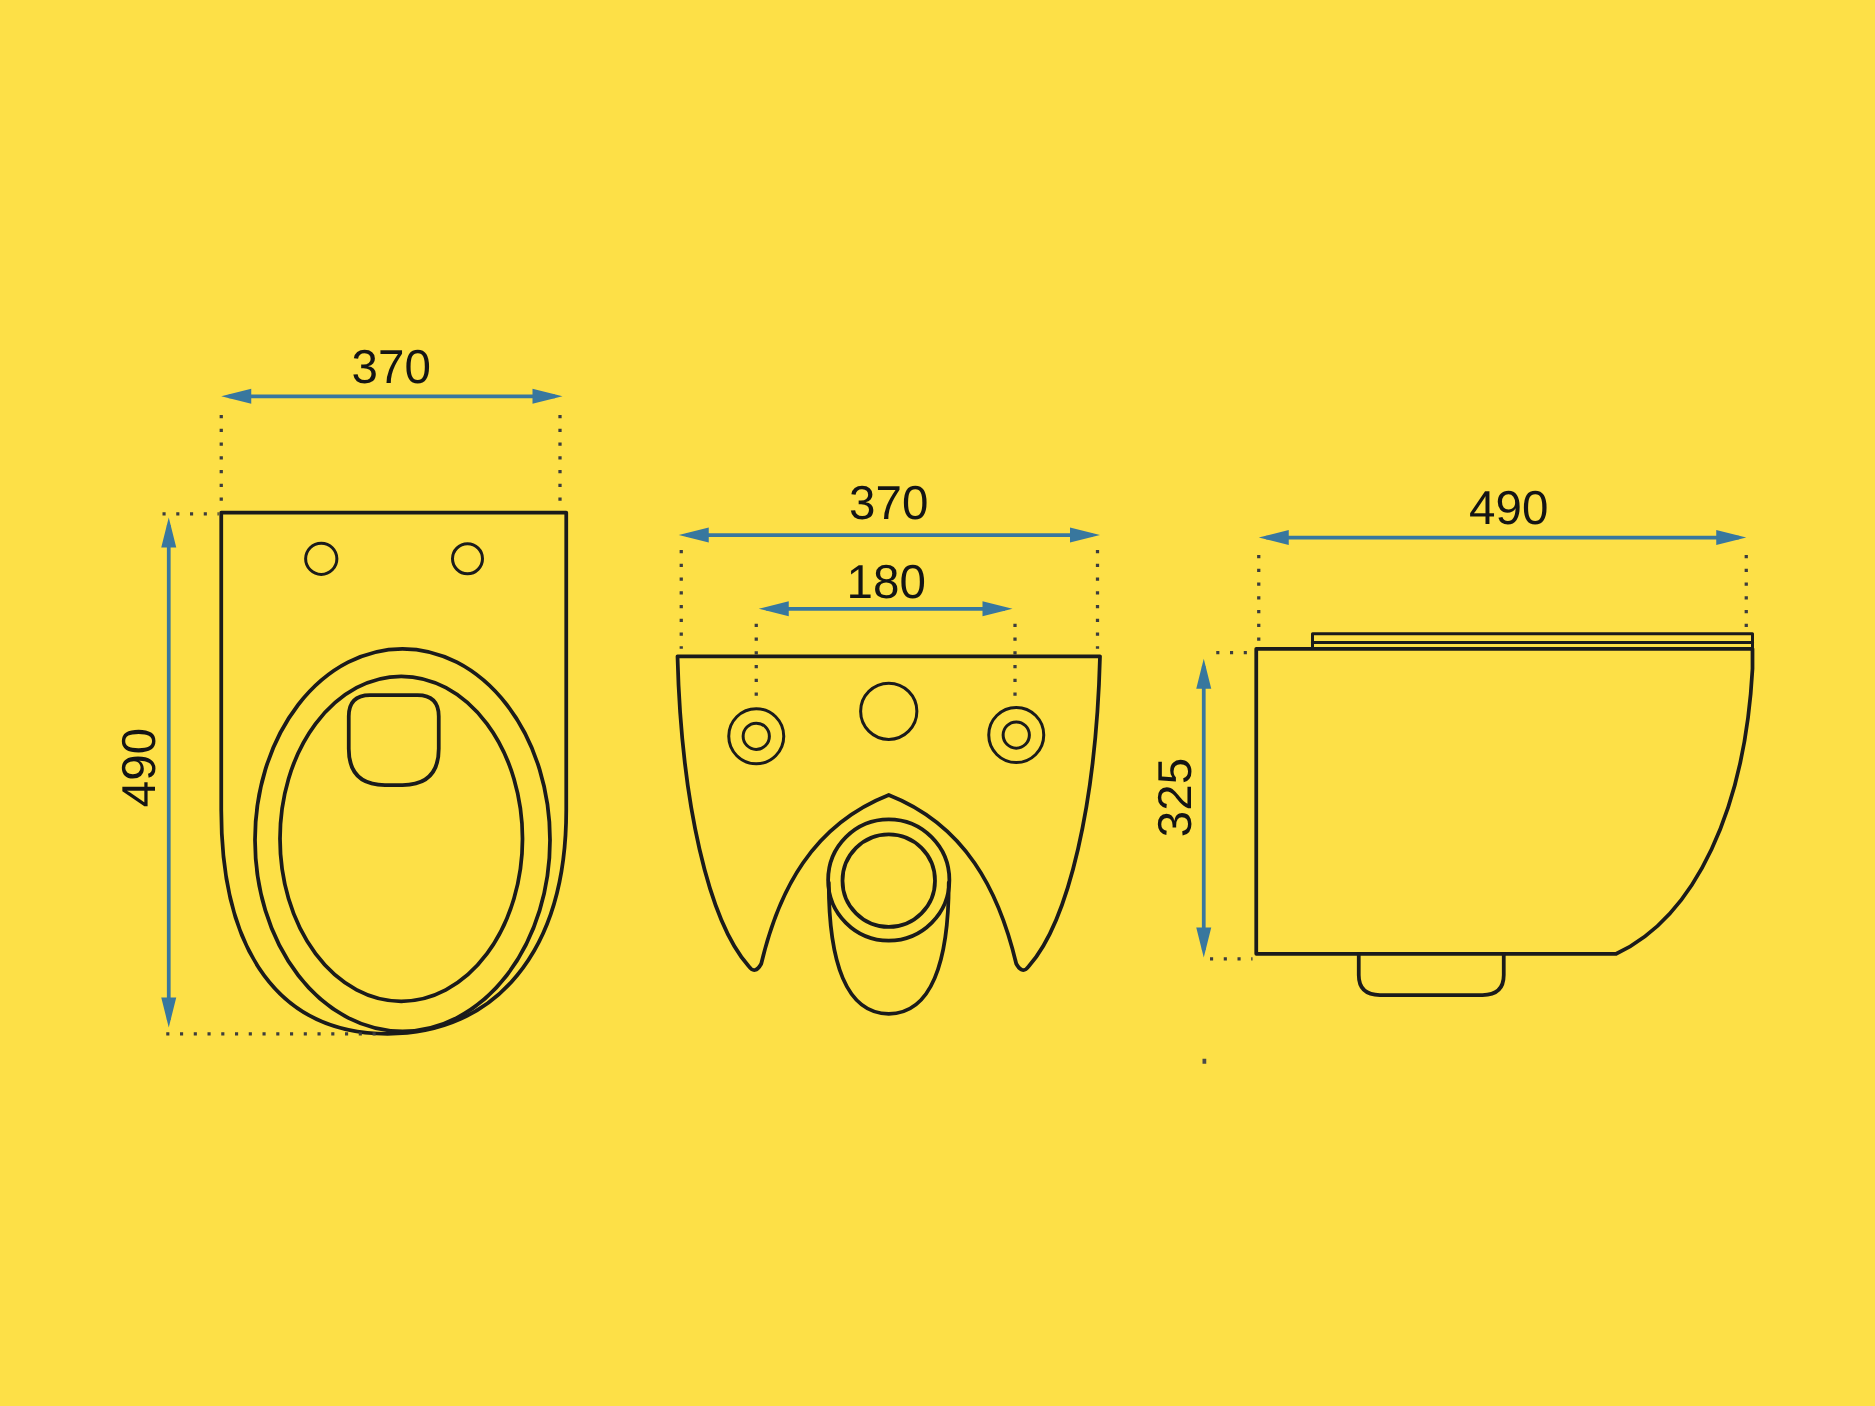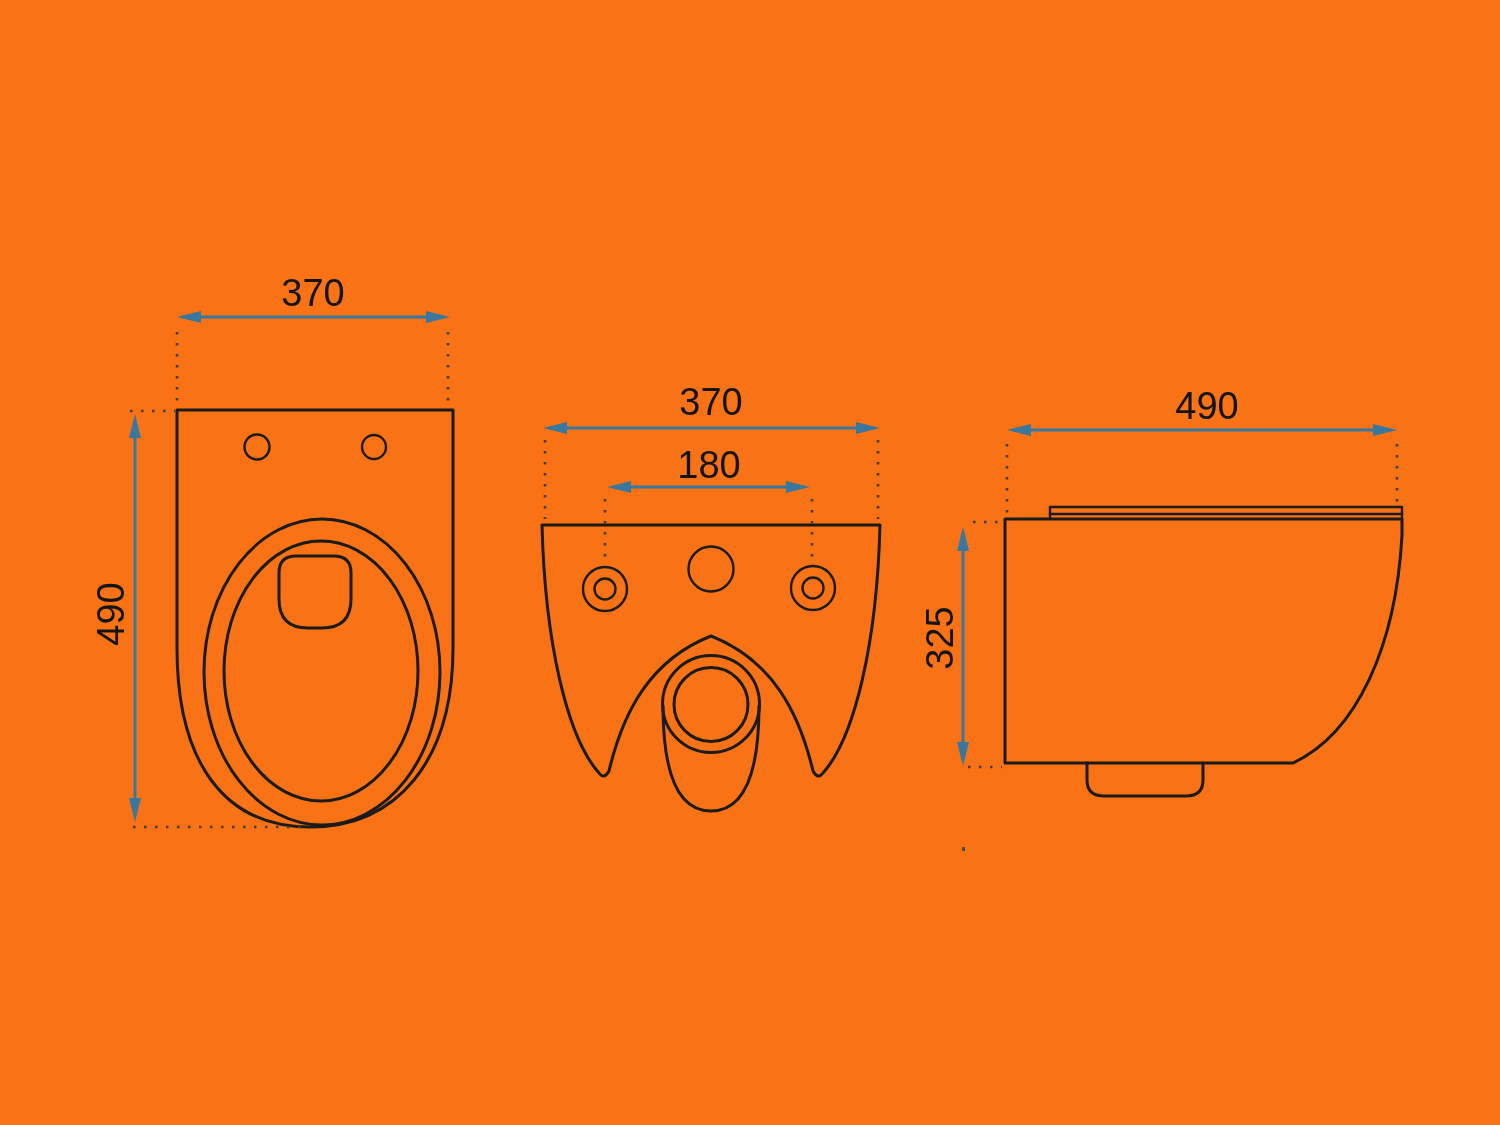--- a/index.html
+++ b/index.html
@@ -1,16 +1,16 @@
 <!DOCTYPE html>
 <html><head>
 <meta charset="utf-8">
 <style>
   html, body { margin: 0; padding: 0; background: #ffffff; }
-  .stage { position: relative; width: 1500px; height: 1125px; background: #f97316; overflow: hidden; }
+  .stage { position: relative; width: 1500px; height: 1125px; background: #fde047; overflow: hidden; }
   svg { display: block; }
   .outline { fill: none; stroke: #1b1b1b; stroke-width: 3; stroke-linejoin: round; stroke-linecap: round; }
   .outline-thin { fill: none; stroke: #1b1b1b; stroke-width: 2.4; stroke-linejoin: round; stroke-linecap: round; }
   .dim-line { fill: none; stroke: #38779e; stroke-width: 3; stroke-linecap: butt; }
   .dim-head { fill: #38779e; stroke: none; }
   .ext-dots { fill: none; stroke: #3d3d3d; stroke-width: 2.6; stroke-dasharray: 2.5 8.5; stroke-linecap: butt; }
   .dim-label { font-family: "Liberation Sans", sans-serif; font-size: 38px; fill: #141414; }
   .stray { fill: #4a4a4a; }
 </style>
 </head>

